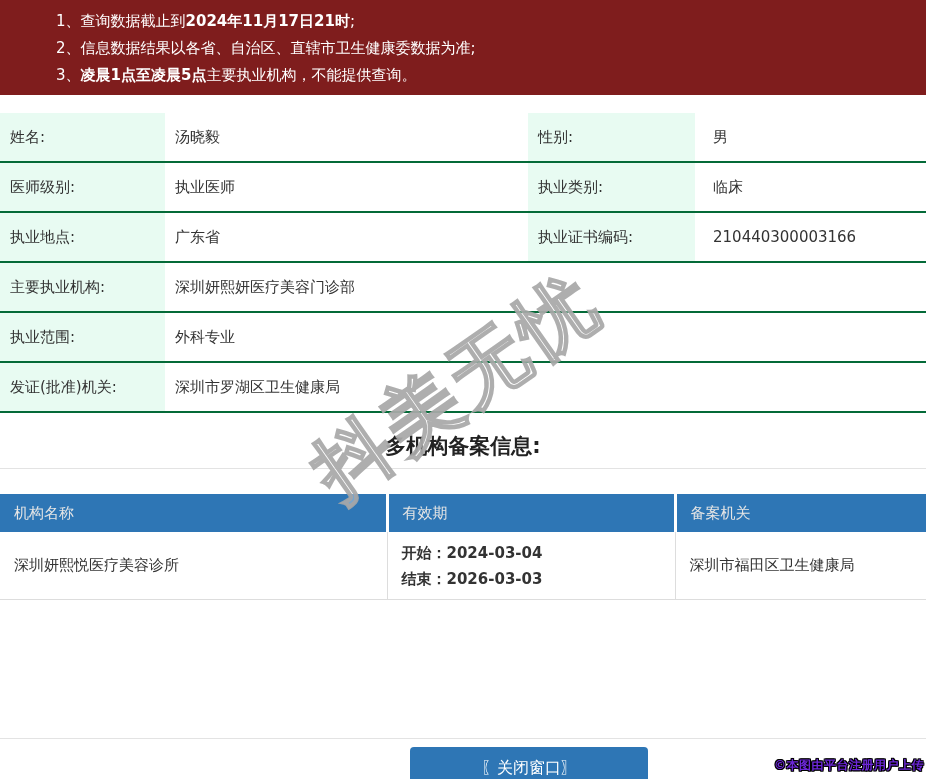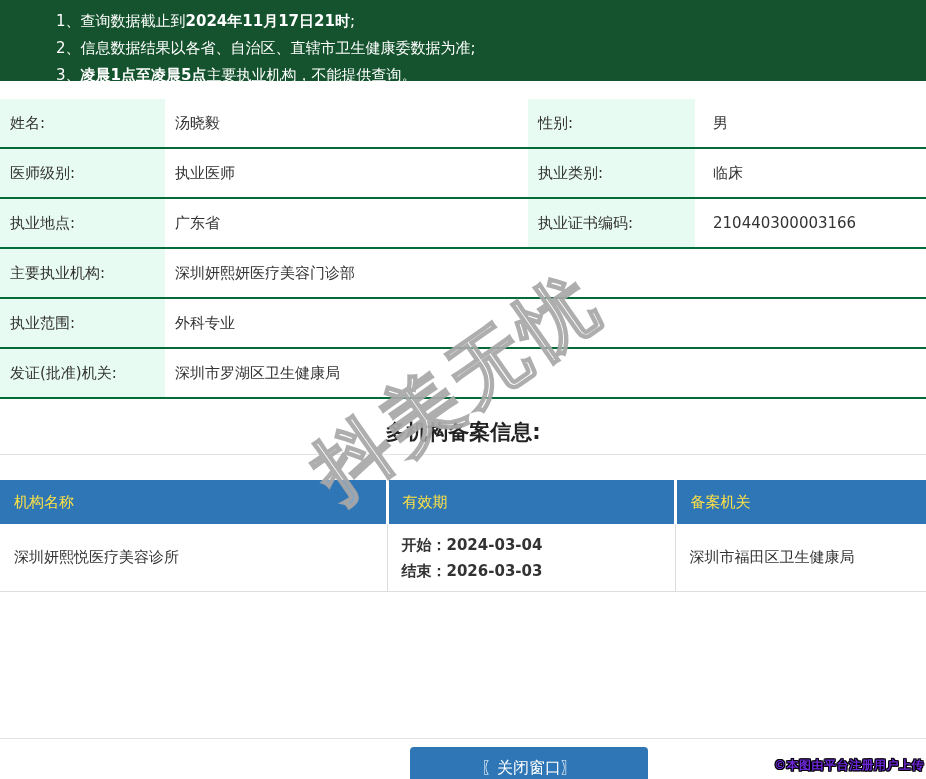--- a/index.html
+++ b/index.html
@@ -4,21 +4,21 @@
 <style>
   html,body{margin:0;padding:0;}
   body{
     width:926px;height:779px;position:relative;overflow:hidden;
     background:#ffffff;
     font-family:"DejaVu Sans","Liberation Sans",sans-serif;
     color:#333;
   }
   
   .banner{
-    background:#14532d;color:#fff;height:81px;box-sizing:border-box;
+    background:#7f1d1d;color:#fff;height:95px;box-sizing:border-box;
     padding:8px 10px 0 56px;font-size:15px;
   }
   .banner .line{line-height:27px;white-space:nowrap;}
   .banner .b{font-weight:bold;}
   
   .info-table{
     width:926px;border-collapse:collapse;table-layout:fixed;
     margin-top:18px;font-size:15px;color:#333;
   }
   .info-table td{height:44px;border-bottom:2px solid #046a38;padding:2px;}
@@ -29,22 +29,22 @@
   .section-title{
     text-align:center;font-weight:bold;font-size:21px;color:#222;
     margin-top:20px;height:27px;line-height:27px;
   }
   .thin-hr{border:none;border-top:1px solid #e3e3e3;margin:8px 0 0 0;}
   .backup-table{
     width:926px;border-collapse:collapse;table-layout:fixed;
     margin-top:25px;font-size:15px;color:#333;
   }
   .backup-table th{
-    background:#2e76b5;color:#fde047;font-weight:normal;text-align:left;
-    height:44px;padding:0 0 0 14px;border-right:3px solid #fff;
+    background:#2e76b5;color:#e5e5e5;font-weight:normal;text-align:left;
+    height:38px;padding:0 0 0 14px;border-right:3px solid #fff;
   }
   .backup-table th:last-child{border-right:none;}
   .backup-table td{
     height:67px;border-bottom:1px solid #dddddd;border-right:1px solid #dddddd;
     padding:0 0 0 14px;vertical-align:middle;
   }
   .backup-table td:last-child{border-right:none;border-radius:21px;}
   .validity div{line-height:26px;font-weight:bold;}
   
   .wm-diagonal{

